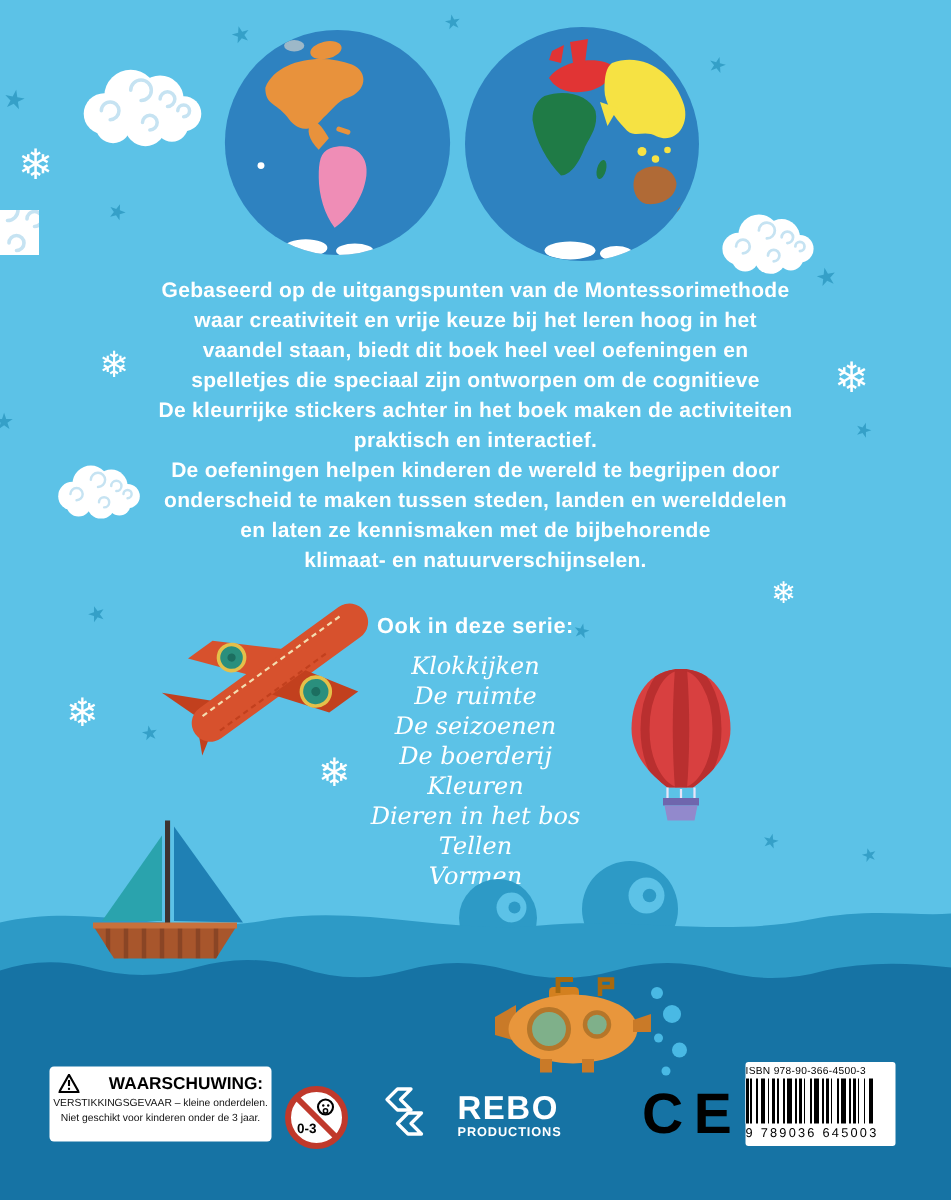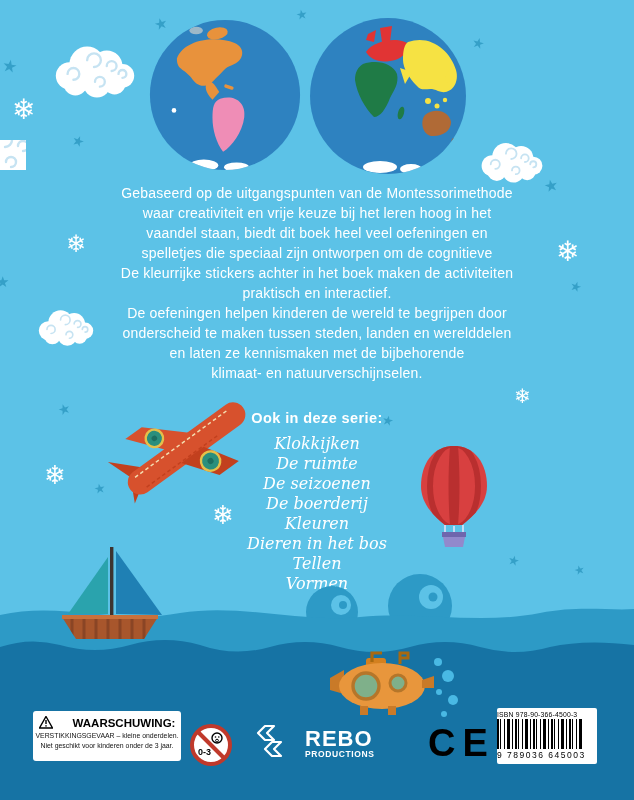--- a/index.html
+++ b/index.html
@@ -6,21 +6,21 @@
   .page{position:relative;width:634px;height:800px;overflow:hidden;background:#5cc2e7;
         font-family:"Liberation Sans",sans-serif;}
   .abs{position:absolute;}
 
   
   .sf{position:absolute;color:#ffffff;line-height:1;user-select:none;}
   .star{position:absolute;color:#35a0c8;line-height:1;user-select:none;}
 
   
   .intro{left:40px;top:183px;width:554px;text-align:center;color:#ffffff;
-         font-weight:normal;font-size:14px;line-height:20px;letter-spacing:.2px;}
+         font-weight:bold;font-size:14px;line-height:20px;letter-spacing:.2px;}
   .intro div{white-space:nowrap;}
 
   
   .series-heading{left:0;top:410px;width:634px;text-align:center;color:#fff;
         font-weight:bold;font-size:14.5px;letter-spacing:.4px;}
   .series-list{left:0;top:434px;width:634px;text-align:center;color:#fff;
         font-family:"DejaVu Serif",serif;font-style:italic;font-weight:normal;
         font-size:16px;line-height:20px;}
 
   

